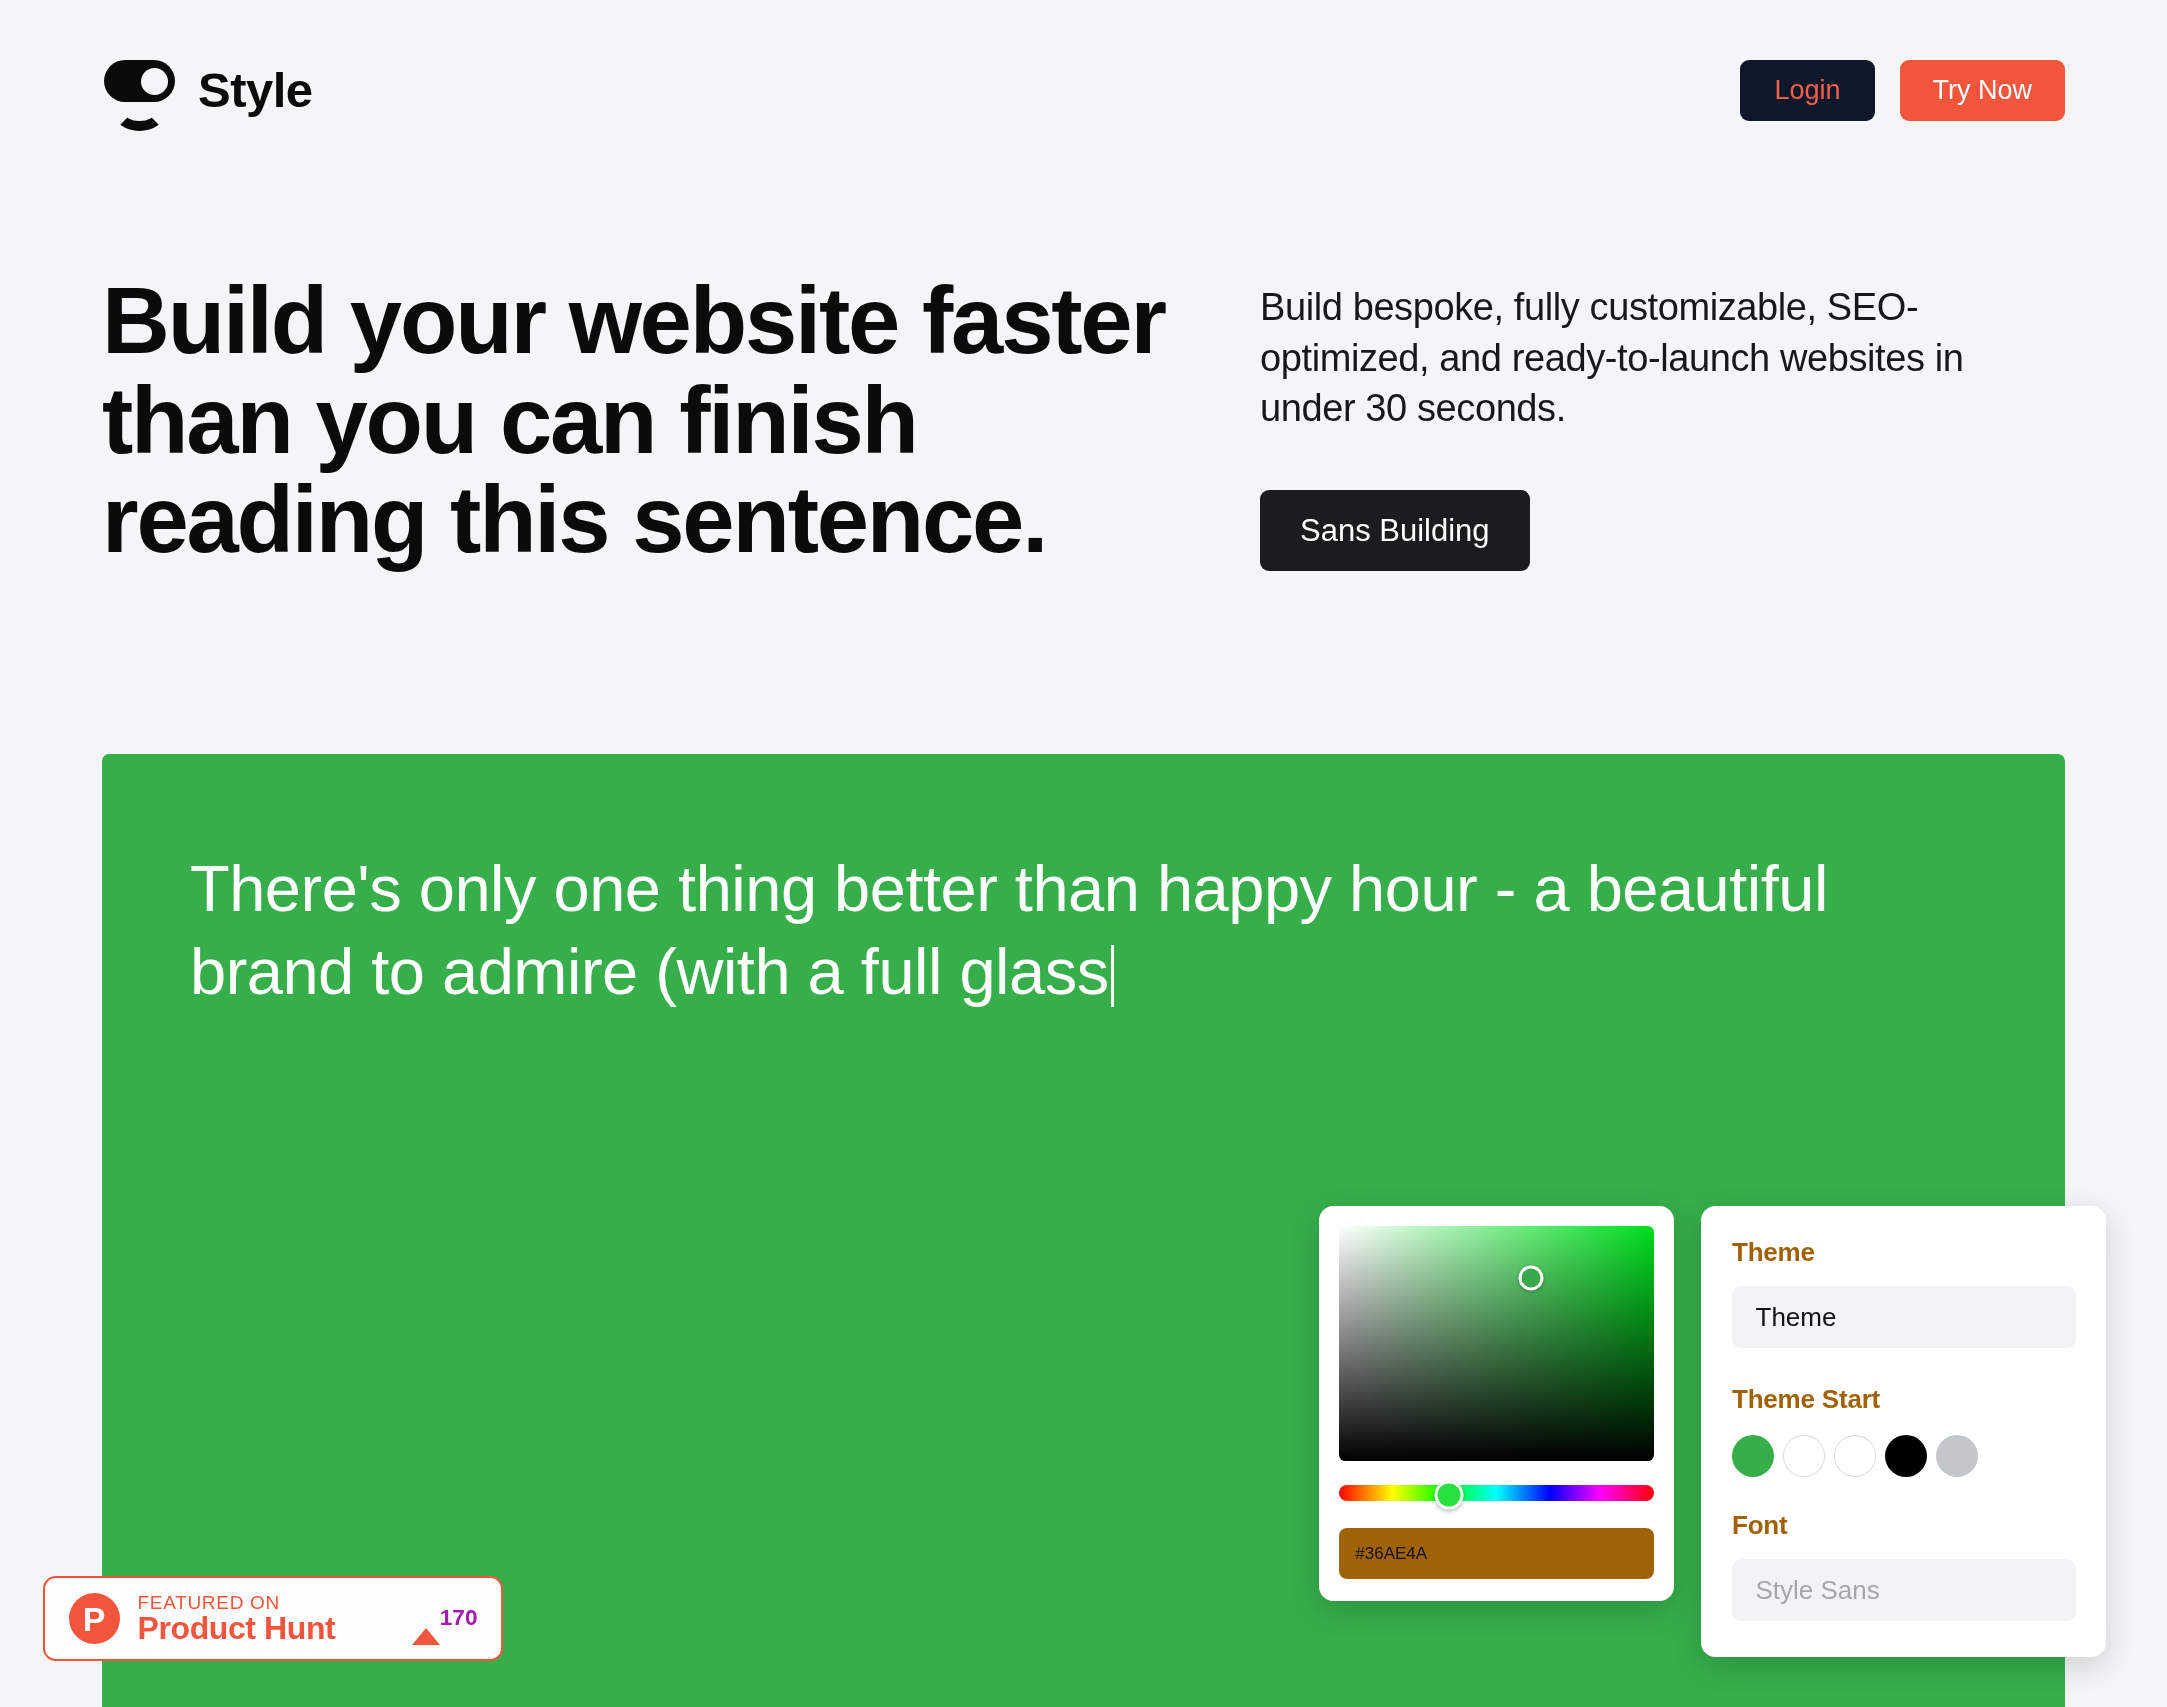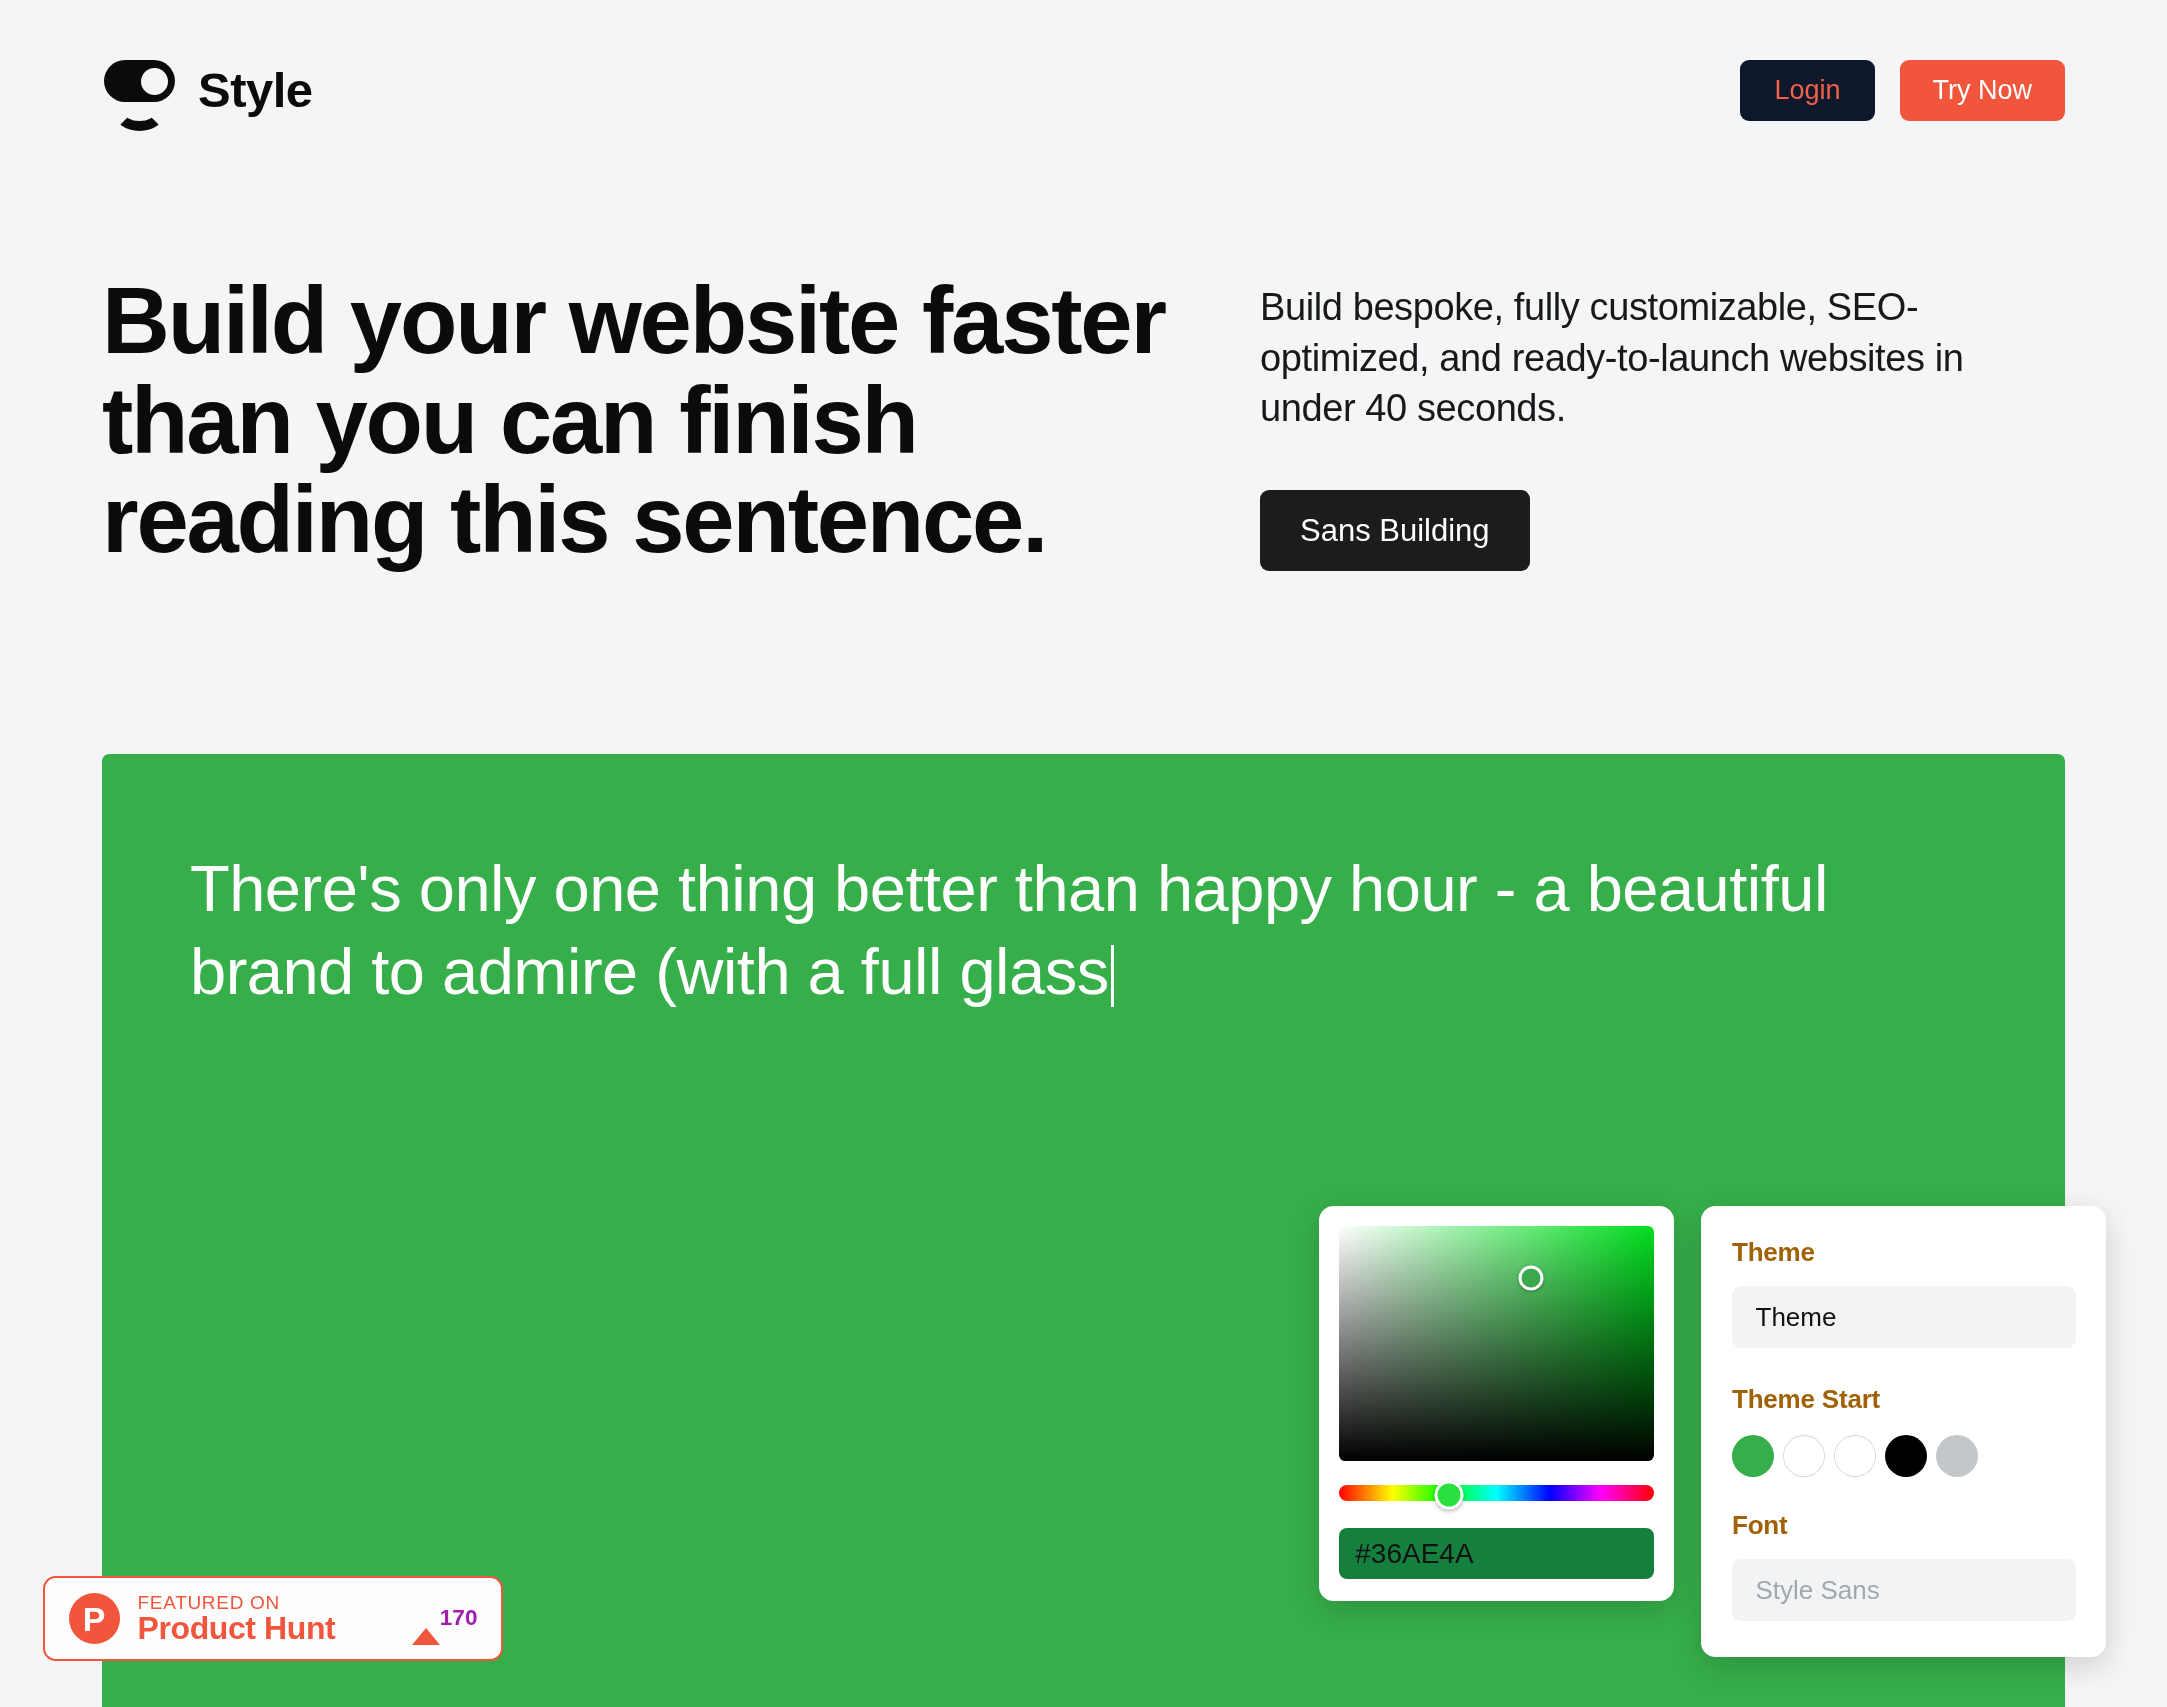--- a/index.html
+++ b/index.html
@@ -239,25 +239,25 @@
     border-radius: 50%;
     background: #2ae03f;
     border: 3.6px solid #ffffff;
     box-shadow: 0 1.8px 4.5px rgba(0,0,0,.28);
     transform: translate(-50%,-50%);
   }
   .hex-field {
     margin-top: 23.5px;
     width: 315px;
     height: 51px;
-    background: #15803d;
+    background: #a16207;
     border: none;
     border-radius: 8.1px;
     font-family: "Liberation Sans", sans-serif;
-    font-size: 28px;
+    font-size: 17px;
     color: #111214;
     padding: 0 16.3px;
     outline: none;
   }
 
   
   .theme-card {
     position: absolute;
     left: 1701px;
     top: 1206px;
@@ -392,21 +392,21 @@
     <button class="btn-login">Login</button>
     <button class="btn-try">Try Now</button>
   </div>
 </header>
 
 <section class="hero">
   <div class="hero-left">
     <h1 class="hero-title">Build your website faster than you can finish reading this sentence.</h1>
   </div>
   <div class="hero-right">
-    <p class="hero-sub">Build bespoke, fully customizable, SEO-optimized, and ready-to-launch websites in under 40 seconds.</p>
+    <p class="hero-sub">Build bespoke, fully customizable, SEO-optimized, and ready-to-launch websites in under 30 seconds.</p>
     <button class="btn-start">Sans Building</button>
   </div>
 </section>
 
 <section class="showcase">
   <div class="showcase-heading"><span>There's only one thing better than happy hour - a beautiful brand to admire (with a full glass</span><span class="caret"></span></div>
 
 </section>
 
 <div class="picker-card">

